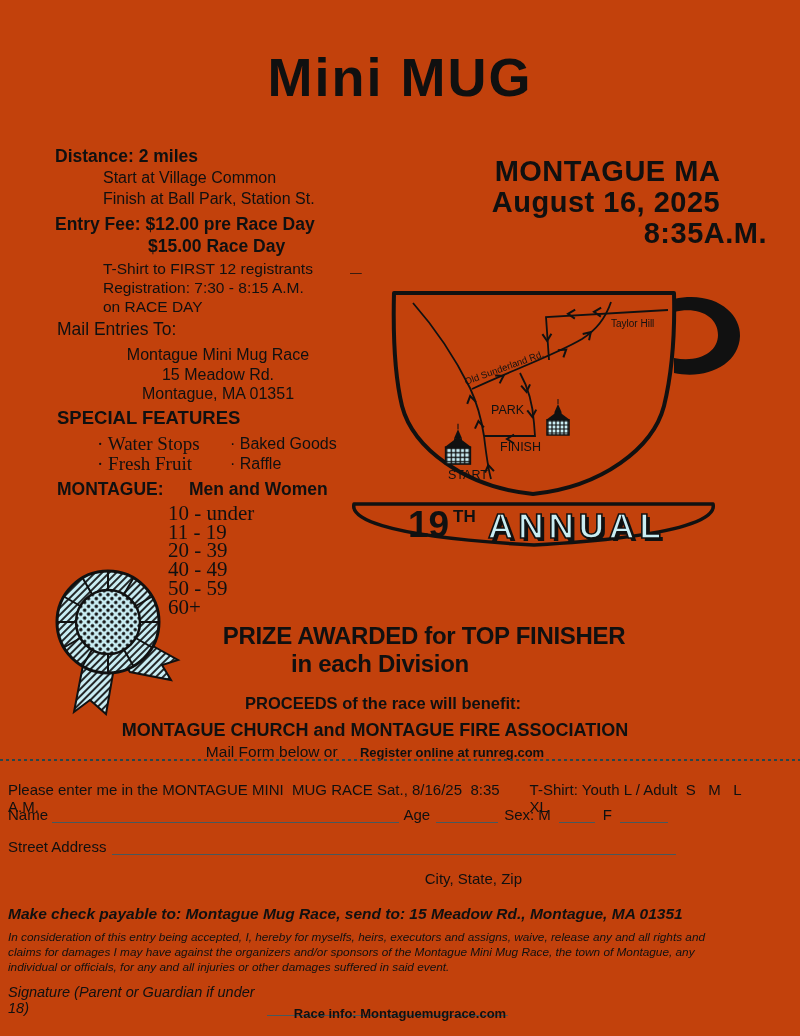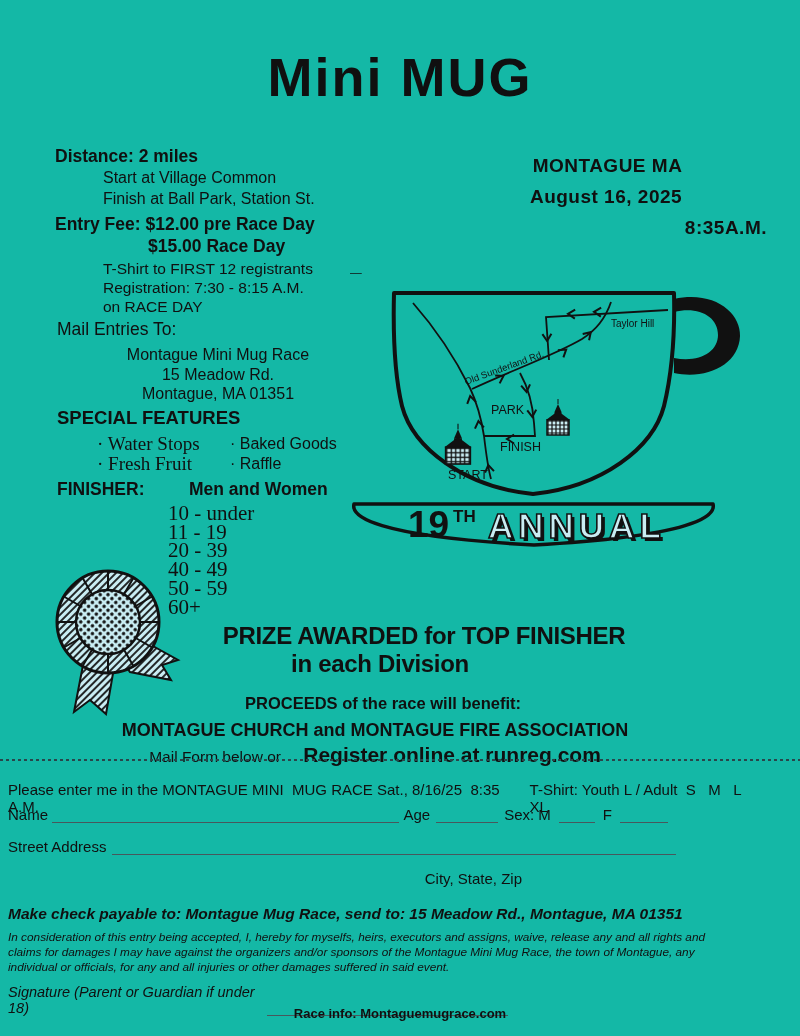--- a/index.html
+++ b/index.html
@@ -1,35 +1,35 @@
 <!DOCTYPE html>
 <html><head>
 <meta charset="utf-8">
 <style>
   html,body{margin:0;padding:0;}
   #page{
     position:relative;
     width:800px;height:1036px;
-    background:#14b8a6;
+    background:#c2410c;
     font-family:"Liberation Sans", sans-serif;
     color:#101010;
     overflow:hidden;
   }
   .abs{position:absolute;}
   .b{font-weight:bold;}
   .i{font-style:italic;}
   .pre{white-space:pre-wrap;}
   .title{
     left:0;right:0;top:46px;text-align:center;
     font-size:54px;font-weight:bold;letter-spacing:2px;
   }
   .h17{font-size:17.5px;font-weight:bold;}
   .t16{font-size:16px;line-height:21px;}
   .t15{font-size:15.5px;line-height:19px;}
-  .evline{font-size:19px;font-weight:bold;letter-spacing:0.5px;}
+  .evline{font-size:29px;font-weight:bold;letter-spacing:0.5px;}
   .center{text-align:center;}
   .right{text-align:right;}
   .prize{font-size:24px;font-weight:bold;letter-spacing:-0.3px;text-align:center;}
   .cutline{height:2px;background:repeating-linear-gradient(90deg,#28464b 0 3px,transparent 3px 6px);}
   .formrow{display:flex;align-items:flex-end;font-size:15px;}
   .fill{border-bottom:1.6px solid #47585c;height:14px;}
   .grow{flex:1;}
   .road{fill:none;stroke:#111;stroke-width:1.8;}
   .maplabel{font-family:"Liberation Sans",sans-serif;font-size:12.5px;fill:#111;}
   .maplabel-sm{font-family:"Liberation Sans",sans-serif;font-size:10px;fill:#111;}
@@ -66,21 +66,21 @@
   </div>
   <div class="abs b" style="left:57px;top:407px;font-size:18.5px;">SPECIAL FEATURES</div>
   <div class="abs" style="left:97px;top:434px;font-size:19px;line-height:20px;font-family:Liberation Serif, serif;">
     <div>· Water Stops</div>
     <div>· Fresh Fruit</div>
   </div>
   <div class="abs" style="left:230px;top:434px;font-size:16px;line-height:20px;">
     <div>· Baked Goods</div>
     <div>· Raffle</div>
   </div>
-  <div class="abs h17" style="left:57px;top:479px;">FINISHER:</div>
+  <div class="abs h17" style="left:57px;top:479px;">MONTAGUE:</div>
   <div class="abs h17" style="left:165px;top:479px;margin-left:24px;">Men and Women</div>
   <div class="abs" style="left:168px;top:504px;font-size:21px;line-height:18.7px;font-family:Liberation Serif, serif;">
     <div>10 - under</div>
     <div>11 - 19</div>
     <div>20 - 39</div>
     <div>40 - 49</div>
     <div>50 - 59</div>
     <div>60+</div>
   </div>
 
@@ -160,21 +160,21 @@
       <circle r="32" fill="url(#meshD)" stroke="#111" stroke-width="2.5"></circle>
     </g>
   </svg>
 
   <div class="abs prize" style="left:188px;top:622px;width:472px;">PRIZE AWARDED for TOP FINISHER</div>
   <div class="abs prize" style="left:180px;top:650px;width:400px;">in each Division</div>
   <div class="abs center b" style="left:60px;top:694px;width:646px;font-size:16.5px;">PROCEEDS of the race will benefit:</div>
   <div class="abs center b" style="left:15px;top:720px;width:720px;font-size:18px;">MONTAGUE CHURCH and MONTAGUE FIRE ASSOCIATION</div>
   <div class="abs center" style="left:15px;top:743px;width:720px;font-size:15.5px;">
     <span>Mail Form below or</span>
-    <span class="b" style="margin-left:18px;font-size:21px;">Register online at runreg.com</span>
+    <span class="b" style="margin-left:18px;font-size:13px;">Register online at runreg.com</span>
   </div>
 
   <div class="abs cutline" style="left:0;top:759px;width:800px;"></div>
 
   <div class="abs formrow" style="left:8px;top:781px;width:762px;justify-content:space-between;">
     <span class="pre">Please enter me in the MONTAGUE MINI  MUG RACE Sat., 8/16/25  8:35 A.M.</span>
     <span class="pre">T-Shirt: Youth L / Adult  S   M   L   XL</span>
   </div>
 
   <div class="abs formrow" style="left:8px;top:806px;width:668px;">

